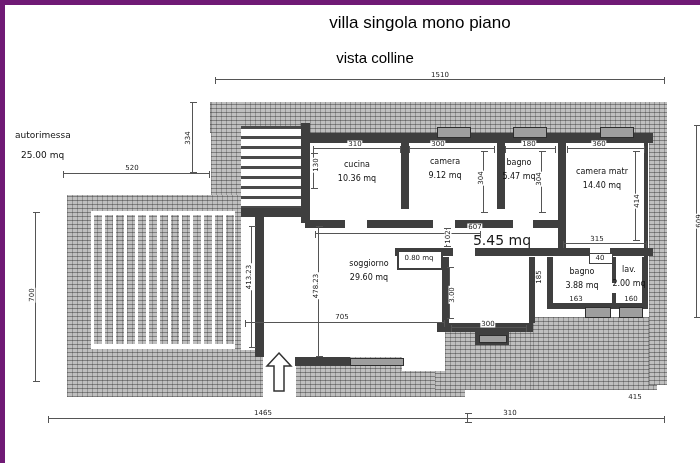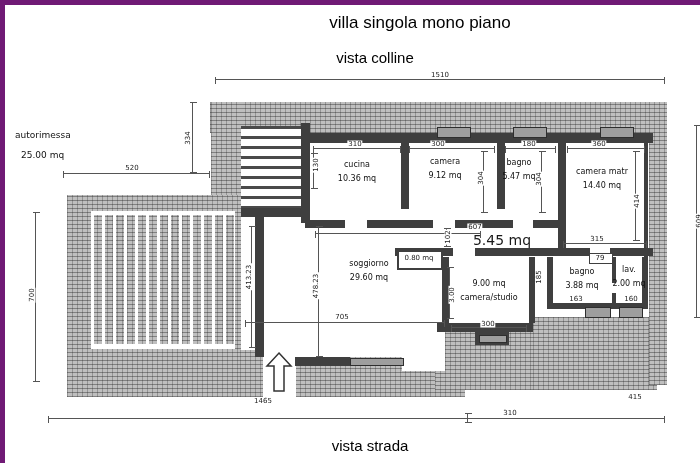--- a/index.html
+++ b/index.html
@@ -35,21 +35,20 @@
   .box{position:absolute;background:#fff;border:2px solid #3f3f3f;}
   .smbox{position:absolute;background:#fff;border:1px solid #3f3f3f;}
 </style>
 </head>
 <body>
 
 <div class="plan">
 
   <div class="title" style="left:415px;top:8px">villa singola mono piano</div>
   <div class="subtitle" style="left:370px;top:44px">vista colline</div>
-  <div class="subtitle" style="left:365px;top:432px">vista strada</div>
   <div class="sidetext" style="left:10px;top:125px">autorimessa</div>
   <div class="sidetext" style="left:16px;top:145px">25.00 mq</div>
 
   <div class="hatch" style="left:205px;top:97px;width:457px;height:31px"></div>
   <div class="hatch" style="left:206px;top:97px;width:30px;height:295px"></div>
   <div class="hatch" style="left:62px;top:190px;width:173px;height:202px"></div>
   <div class="hatch" style="left:235px;top:345px;width:225px;height:47px"></div>
   <div class="hatch" style="left:528px;top:312px;width:124px;height:73px"></div>
   <div class="hatch" style="left:430px;top:327px;width:98px;height:58px"></div>
   <div class="hatch" style="left:644px;top:97px;width:18px;height:283px"></div>
@@ -133,21 +132,21 @@
   <div class="dh" style="left:240px;top:317px;width:200px"></div>
   <div class="dv" style="left:246px;top:221px;height:122px"></div>
   <div class="dv" style="left:313px;top:221px;height:131px"></div>
   <div class="dh" style="left:446px;top:322px;width:76px"></div>
   <div class="dv" style="left:444px;top:262px;height:52px"></div>
 
   <div class="dlab" style="left:435px;top:70px">1510</div>
   <div class="dlab" style="left:127px;top:163px">520</div>
   <div class="dlab rot" style="left:183px;top:133px">334</div>
   <div class="dlab rot" style="left:27px;top:290px">700</div>
-  <div class="dlab" style="left:258px;top:396px">1465</div>
+  <div class="dlab" style="left:258px;top:408px">1465</div>
   <div class="dlab" style="left:505px;top:408px">310</div>
   <div class="dlab" style="left:630px;top:392px">415</div>
   <div class="dlab rot" style="left:694px;top:216px">609</div>
   <div class="dlab" style="left:350px;top:139px">310</div>
   <div class="dlab" style="left:433px;top:139px">300</div>
   <div class="dlab" style="left:524px;top:139px">180</div>
   <div class="dlab" style="left:594px;top:139px">360</div>
   <div class="dlab rot" style="left:311px;top:160px">130</div>
   <div class="dlab rot" style="left:476px;top:173px">304</div>
   <div class="dlab rot" style="left:534px;top:174px">304</div>
@@ -156,21 +155,21 @@
   <div class="dlab" style="left:470px;top:222px">607</div>
   <div class="dlab rot" style="left:443px;top:232px">102</div>
   <div class="dlab" style="left:337px;top:312px">705</div>
   <div class="dlab rot" style="left:244px;top:272px">413.23</div>
   <div class="dlab rot" style="left:311px;top:281px">478.23</div>
   <div class="dlab" style="left:483px;top:319px">300</div>
   <div class="dlab rot" style="left:447px;top:290px">3.00</div>
   <div class="dlab rot" style="left:534px;top:272px">185</div>
   <div class="dlab" style="left:571px;top:294px">163</div>
   <div class="dlab" style="left:626px;top:294px">160</div>
-  <div class="dlab" style="left:595px;top:253px;background:transparent">79</div>
+  <div class="dlab" style="left:595px;top:253px;background:transparent">40</div>
   <div class="dlab" style="left:414px;top:253px;background:transparent">0.80 mq</div>
   <div class="dlab" style="left:497px;top:235px;background:transparent;font-size:14px">5.45 mq</div>
 
   <div class="rlab" style="left:352px;top:153px">
     <span>cucina</span>
     <span>10.36 mq</span>
   </div>
   <div class="rlab" style="left:440px;top:150px">
     <span>camera</span>
     <span>9.12 mq</span>
@@ -180,24 +179,20 @@
     <span>5.47 mq</span>
   </div>
   <div class="rlab" style="left:597px;top:160px">
     <span>camera matr</span>
     <span>14.40 mq</span>
   </div>
   <div class="rlab" style="left:364px;top:252px">
     <span>soggiorno</span>
     <span>29.60 mq</span>
   </div>
-  <div class="rlab" style="left:484px;top:272px">
-    <span>9.00 mq</span>
-    <span>camera/studio</span>
-  </div>
   <div class="rlab" style="left:577px;top:260px">
     <span>bagno</span>
     <span>3.88 mq</span>
   </div>
   <div class="rlab" style="left:624px;top:258px">
     <span>lav.</span>
     <span>2.00 mq</span>
   </div>
 
 </div>

